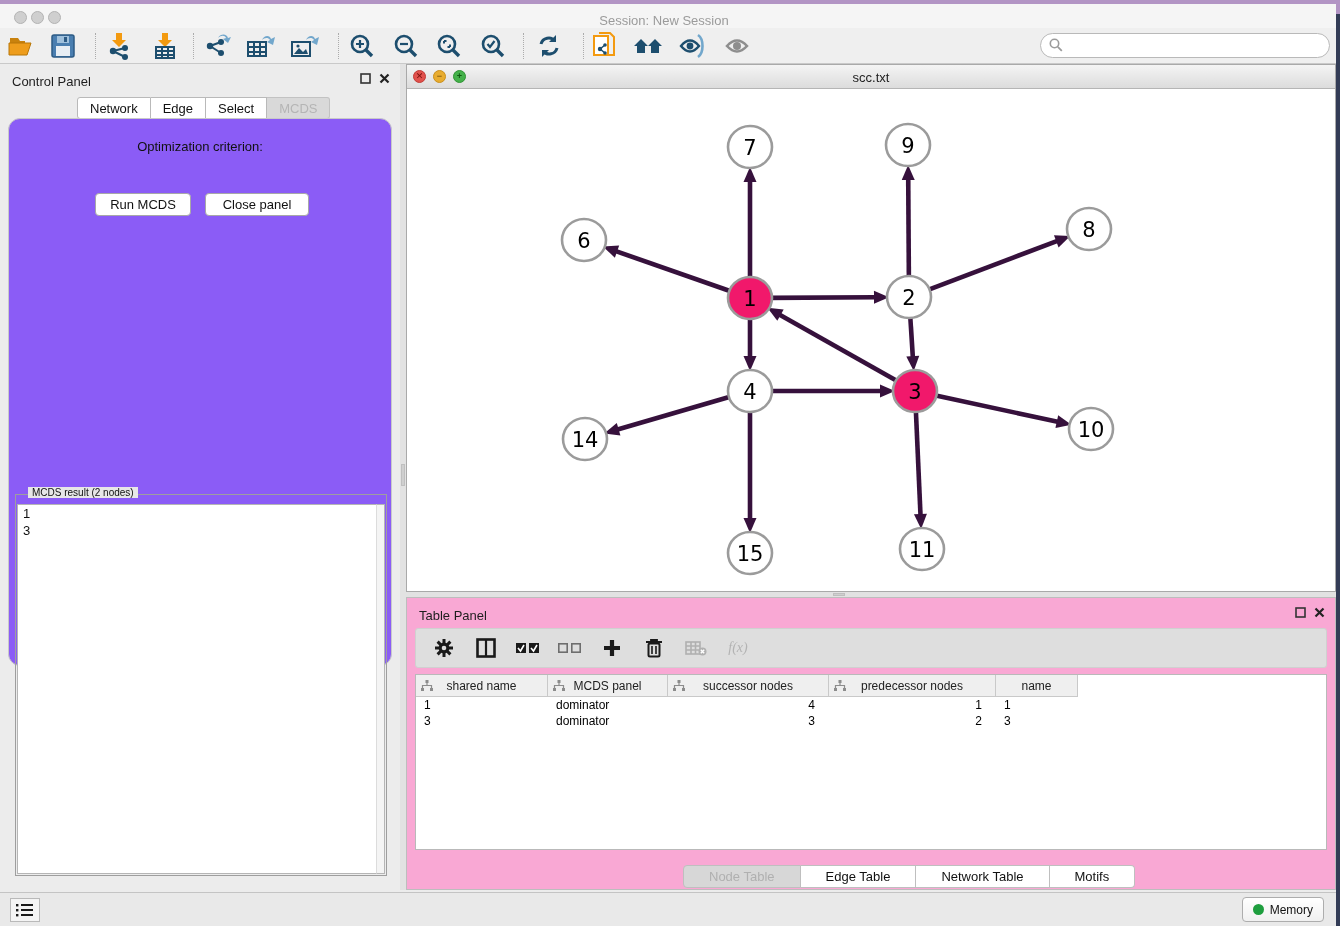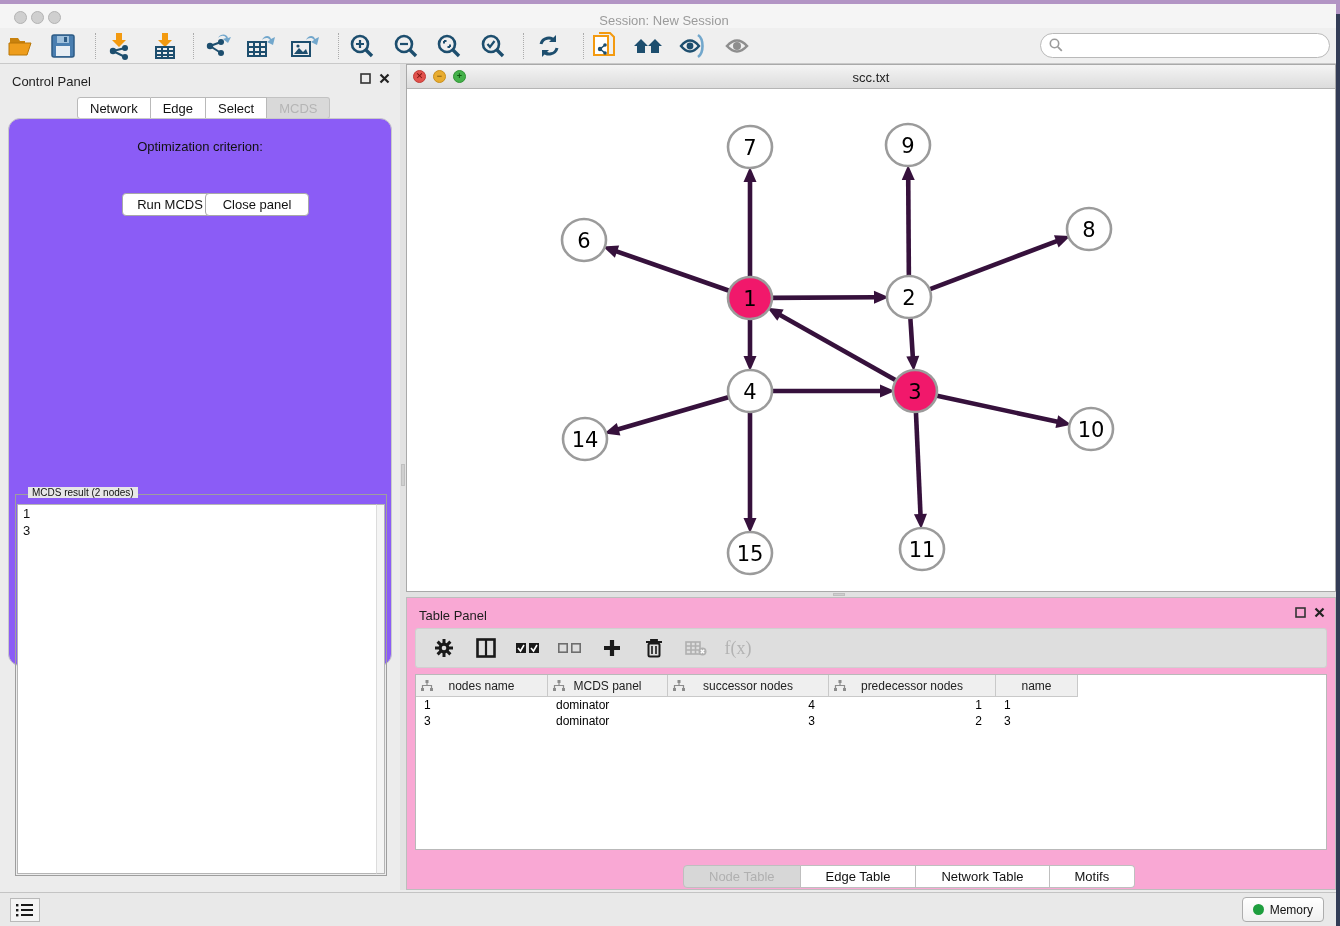--- a/index.html
+++ b/index.html
@@ -29,21 +29,21 @@
   .panel-btns { position:absolute; right:10px; top:9px; display:flex; gap:8px; }
   .cp-tabs { position:absolute; left:77px; top:33px; display:flex; }
   .cp-tab { height:22px; padding:0 12px; font-size:13px; background:#FFFFFF; border:1px solid #B9B9B9; border-left:none; display:flex; align-items:center; color:#111; }
   .cp-tab:first-child { border-left:1px solid #B9B9B9; border-radius:3px 0 0 3px; }
   .cp-tab.active { background:#D9D9D9; color:#B5B5B5; border-color:#C2C2C2; border-radius:0 3px 3px 0; }
   #cp-inner { position:absolute; left:8px; top:54px; width:384px; height:548px; background:#8b5cf6; border:1px solid #C9C9C9; border-radius:12px; }
   #opt-label { position:absolute; left:0; top:20px; width:100%; text-align:center; font-size:13px; color:#111; }
   #opt-select { position:absolute; left:36px; top:41px; width:310px; height:23px; background:#fff; border:1px solid #A8A8A8; border-radius:4px; display:flex; align-items:center; padding:0 10px; font-size:13px; color:#111; }
   #opt-select .chev { margin-left:auto; }
   .cp-button { position:absolute; top:74px; height:23px; background:#fff; border:1px solid #A8A8A8; border-radius:4px; font-size:13px; color:#111; display:flex; align-items:center; justify-content:center; font-family:inherit; }
-  #run-btn { left:86px; width:96px;margin-left:27px; }
+  #run-btn { left:86px; width:96px; }
   #closep-btn { left:196px; width:104px; }
   #mcds-fieldset { position:absolute; left:6px; top:375px; width:372px; height:382px; border:1px solid #9E9E9E; }
   #mcds-legend { position:absolute; left:12px; top:-8px; background:#E7E7E7; padding:0 4px; font-size:10px; color:#111; }
   #mcds-list { position:absolute; left:1px; top:9px; right:1px; bottom:1px; background:#fff; border:1px solid #B5B5B5; overflow:hidden; }
   #mcds-list .line { font-size:13px; color:#111; line-height:17px; padding-left:5px; }
   #mcds-scroll { position:absolute; right:1px; top:9px; bottom:1px; width:9px; background:#F4F4F4; border-left:1px solid #DCDCDC; border-right:1px solid #B5B5B5; border-top:1px solid #B5B5B5; border-bottom:1px solid #B5B5B5; }
 
   
   #v-splitter { left:400px; top:64px; width:6px; height:826px; background:#E2E2E2; }
   #v-splitter .grip { position:absolute; left:1px; top:400px; width:4px; height:22px; background:#CFCFCF; border:1px solid #BFBFBF; }
@@ -54,21 +54,21 @@
   #network-window { left:406px; top:64px; width:930px; height:528px; border:1px solid #A9A9A9; background:#fff; }
   #net-titlebar { position:absolute; left:0; top:0; width:100%; height:24px; background:linear-gradient(#F4F4F4,#DCDCDC); border-bottom:1px solid #B5B5B5; }
   .tl { position:absolute; top:5px; width:13px; height:13px; border-radius:50%; font-size:9px; font-weight:bold; display:flex; align-items:center; justify-content:center; line-height:1; }
   #net-title { position:absolute; left:0; top:5px; width:100%; text-align:center; font-size:13px; color:#222; }
   #net-canvas { position:absolute; left:0; top:24px; width:928px; height:502px; background:#fff; }
 
   
   #table-panel { left:406px; top:597px; width:930px; height:293px; background:#f9a8d4; border:1px solid #BDBDBD; }
   #tp-toolbar { position:absolute; left:8px; top:30px; width:912px; height:40px; background:#DEDEDE; border:1px solid #D0D0D0; border-radius:3px; display:flex; align-items:center; gap:14px; padding-left:14px; }
   .tpbtn { width:28px; height:28px; display:flex; align-items:center; justify-content:center; }
-  #fx-label { font-family:"Liberation Serif","DejaVu Serif",serif; font-size:18px; color:#B3B3B3; }
+  #fx-label { font-family:"Liberation Serif","DejaVu Serif",serif; font-style:italic; font-size:14px; color:#B3B3B3; }
   #node-table { position:absolute; left:8px; top:76px; width:912px; height:176px; background:#fff; border:1px solid #B9B9B9; }
   #table-header { position:absolute; left:0; top:0; height:22px; display:flex; }
   .th { height:22px; background:#EFEFEF; border-right:1px solid #C9C9C9; border-bottom:1px solid #C9C9C9; display:flex; align-items:center; justify-content:center; font-size:12px; color:#222; position:relative; }
   .th .hicon { position:absolute; left:5px; top:5px; }
   #table-body { position:absolute; left:0; top:22px; width:100%; }
   .trow { display:flex; height:16px; }
   .td { font-size:12px; color:#000; height:16px; line-height:16px; padding:0 8px; overflow:hidden; white-space:nowrap; }
   .td.right { text-align:right; padding-right:14px; }
   #tp-tabs { position:absolute; left:276px; top:267px; display:flex; }
   .tp-tab { height:23px; padding:0 25px; font-size:13px; background:#fff; border:1px solid #BFBFBF; border-left:none; display:flex; align-items:center; color:#111; }
@@ -405,21 +405,21 @@
   </div>
   <div id="node-table">
     <div id="table-header">
         <div class="th" style="width: 132px;">
           <svg class="hicon" width="12" height="12" viewBox="0 0 12 12">
             <rect x="4.5" y="0" width="3" height="3" fill="#8C8C8C"></rect>
             <rect x="0" y="8" width="3" height="3" fill="#8C8C8C"></rect>
             <rect x="9" y="8" width="3" height="3" fill="#8C8C8C"></rect>
             <path d="M6 3v2.5M1.5 8V5.5h9V8" fill="none" stroke="#8C8C8C" stroke-width="1.2"></path>
           </svg>
-          <span>nodes name</span>
+          <span>shared name</span>
         </div>
         <div class="th" style="width: 120px;">
           <svg class="hicon" width="12" height="12" viewBox="0 0 12 12">
             <rect x="4.5" y="0" width="3" height="3" fill="#8C8C8C"></rect>
             <rect x="0" y="8" width="3" height="3" fill="#8C8C8C"></rect>
             <rect x="9" y="8" width="3" height="3" fill="#8C8C8C"></rect>
             <path d="M6 3v2.5M1.5 8V5.5h9V8" fill="none" stroke="#8C8C8C" stroke-width="1.2"></path>
           </svg>
           <span>MCDS panel</span>
         </div>

